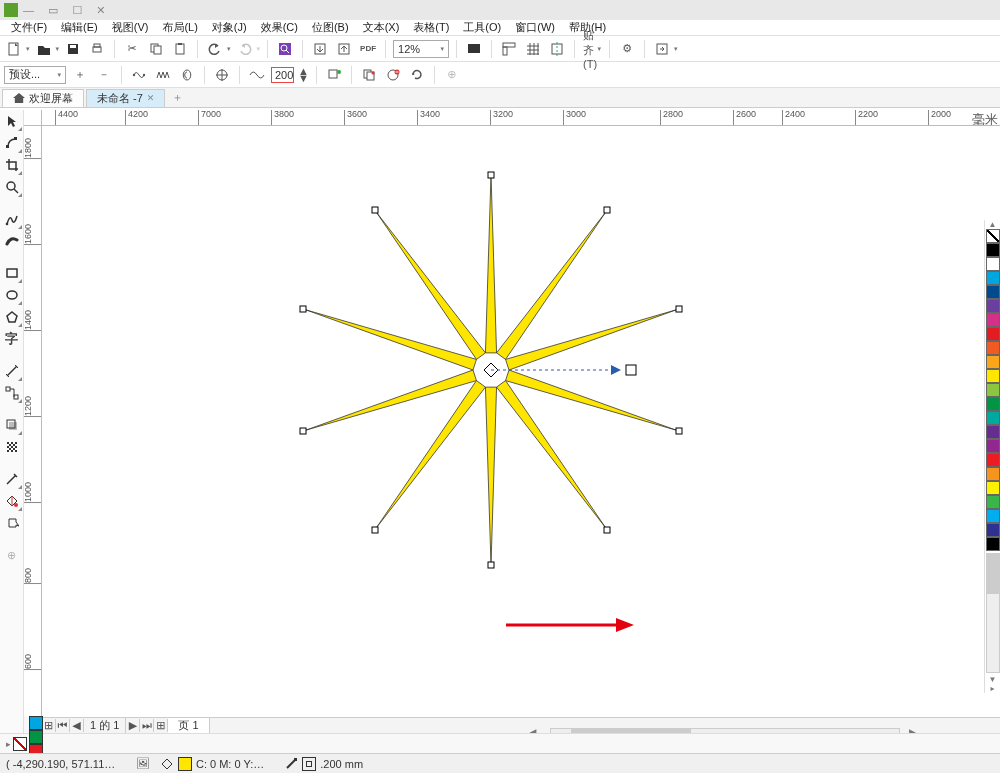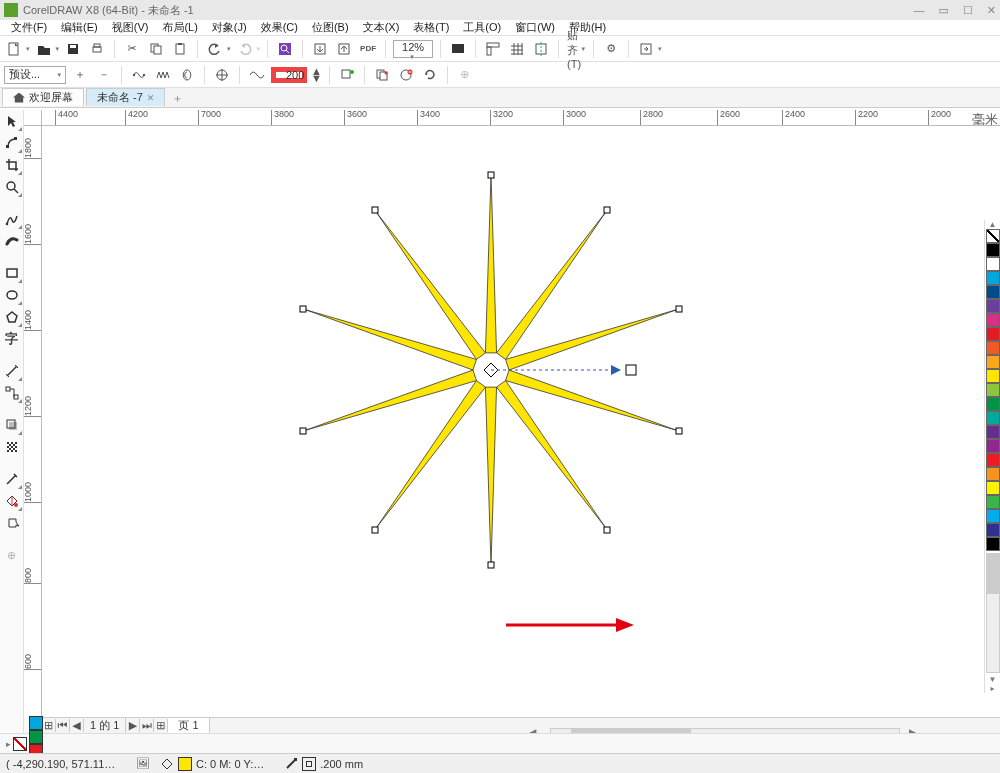--- a/index.html
+++ b/index.html
@@ -15,30 +15,30 @@
   
   .menubar { height: 16px; background: #fff; display: flex; padding: 0 4px; border-bottom: 1px solid #e0e0e0; }
   .menubar .menu-item { padding: 0 7px; cursor: default; color: #222; }
 
   
   .toolbar1, .toolbar2 { height: 26px; background: #fff; display: flex; align-items: center; padding: 0 4px; gap: 4px; border-bottom: 1px solid #e0e0e0; }
   .tbtn { width: 20px; height: 20px; display: inline-flex; align-items: center; justify-content: center; border-radius: 2px; color: #555; }
   .sep { width: 1px; height: 18px; background: #ddd; margin: 0 3px; }
   .dd { font-size: 7px; color: #777; margin-left: -2px; }
 
-  .zoom-box { width: 40px; height: 18px; border: 1px solid #aaa; display: flex; align-items: center; padding: 0 4px; flex-direction: column; }
+  .zoom-box { width: 56px; height: 18px; border: 1px solid #aaa; display: flex; align-items: center; padding: 0 4px; }
   .zoom-box .ztext { flex: 1; }
   .align-btn { border: 1px solid transparent; }
 
   
   .preset-box { width: 62px; height: 18px; border: 1px solid #aaa; display: flex; align-items: center; padding: 0 4px; }
-  .num-box { width: 36px; height: 16px; border: 5px solid #ef4444; display: flex; align-items: center; padding: 0 10px; }
-
-  
-  .doctabs { height: 20px; background: #f4f4f4; display: flex; align-items: flex-start; padding: 0 2px; border-bottom: 1px solid #ccc; }
+  .num-box { width: 23px; height: 16px; border: 1px solid #ef4444; display: flex; align-items: center; padding: 0 3px; }
+
+  
+  .doctabs { height: 20px; background: #f4f4f4; display: flex; align-items: center; padding: 0 2px; border-bottom: 1px solid #ccc; }
   .doctab { height: 18px; padding: 0 10px; display: flex; align-items: center; gap: 4px; border: 1px solid #ccc; border-bottom: none; background: #fdfdfd; margin-right: 2px; font-size: 10px; }
   .doctab.active { background: #d6ecf8; }
   .home-ico { width: 12px; height: 10px; background: #555; clip-path: polygon(50% 0, 100% 50%, 85% 50%, 85% 100%, 15% 100%, 15% 50%, 0 50%); }
   .close-x { color: #888; font-size: 9px; }
 
   
   .workarea { position: absolute; top: 110px; left: 0; right: 0; bottom: 40px; display: flex; }
   .toolbox { width: 24px; background: #fafafa; border-right: 1px solid #e0e0e0; display: flex; flex-direction: column; align-items: center; padding-top: 2px; gap: 4px; }
   .tool { width: 18px; height: 18px; display: flex; align-items: center; justify-content: center; color: #444; position: relative; }
   .tool .fly { position: absolute; right: -1px; bottom: -1px; width: 0; height: 0; border-right: 4px solid #888; border-top: 4px solid transparent; }
@@ -91,21 +91,20 @@
   .stroke-ico::after{content:"";position:absolute;inset:3px;border:1px solid #333;}
 
   
   svg { display:block; }
 </style>
 </head>
 <body>
 
 <div class="titlebar">
   <div class="app-icon"></div>
-  <div class="title">CorelDRAW X8 (64-Bit) - 未命名 -1</div>
   <div class="win-btns">
     <span>—</span>
     <span>▭</span>
     <span>☐</span>
     <span>✕</span>
   </div>
 </div>
 
 <div class="menubar">
   <span class="menu-item">文件(F)</span>
@@ -464,22 +463,22 @@
     <div class="ruler-h">
       <span class="ruler-unit">毫米</span>
     <div class="rtick" style="left: 13px;">4400</div>
         <div class="rtick" style="left: 83px;">4200</div>
         <div class="rtick" style="left: 156px;">7000</div>
         <div class="rtick" style="left: 229px;">3800</div>
         <div class="rtick" style="left: 302px;">3600</div>
         <div class="rtick" style="left: 375px;">3400</div>
         <div class="rtick" style="left: 448px;">3200</div>
         <div class="rtick" style="left: 521px;">3000</div>
-        <div class="rtick" style="left: 598px;">2800</div>
-        <div class="rtick" style="left: 675px;">2600</div>
+        <div class="rtick" style="left: 618px;">2800</div>
+        <div class="rtick" style="left: 691px;">2600</div>
         <div class="rtick" style="left: 740px;">2400</div>
         <div class="rtick" style="left: 813px;">2200</div>
         <div class="rtick" style="left: 886px;">2000</div>
       </div>
     <div class="ruler-v">
         <div class="rtick" style="top: 10px;">1800</div>
         <div class="rtick" style="top: 96px;">1600</div>
         <div class="rtick" style="top: 182px;">1400</div>
         <div class="rtick" style="top: 268px;">1200</div>
         <div class="rtick" style="top: 354px;">1000</div>

